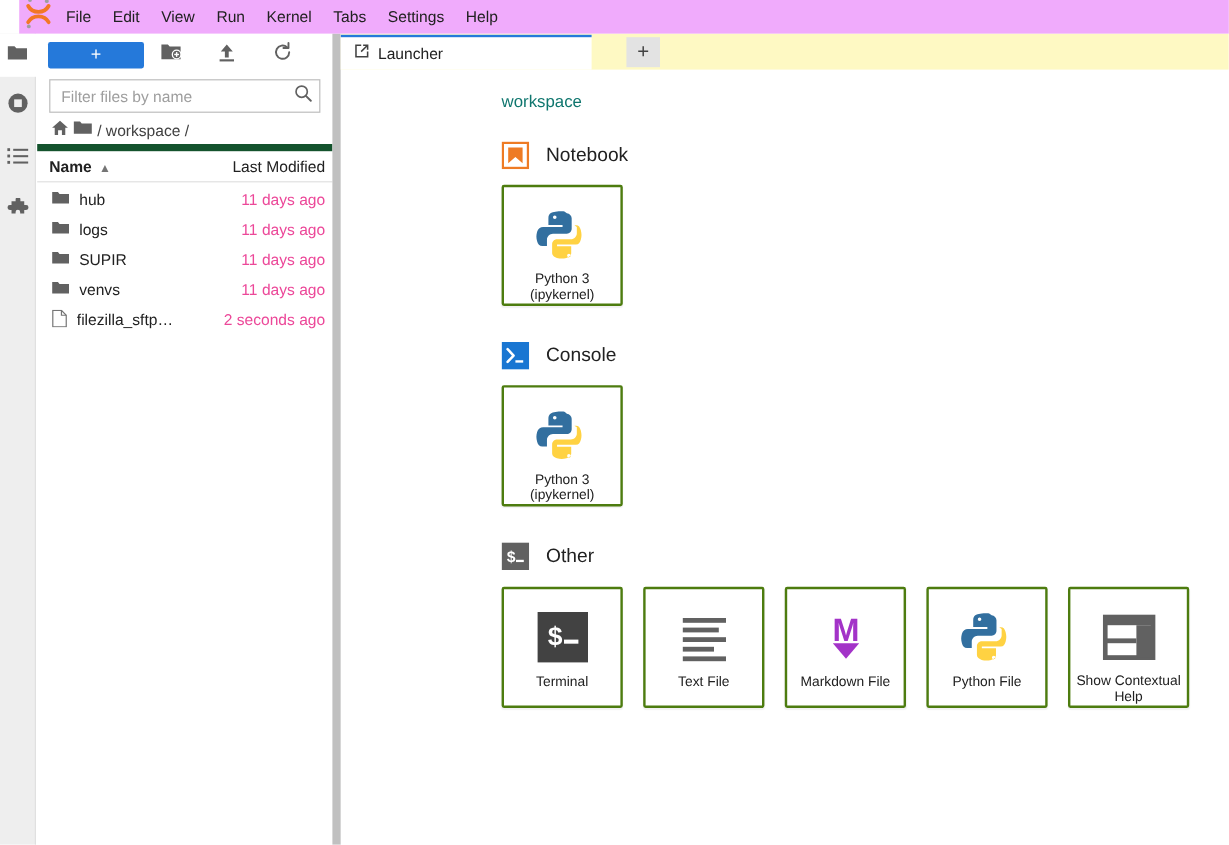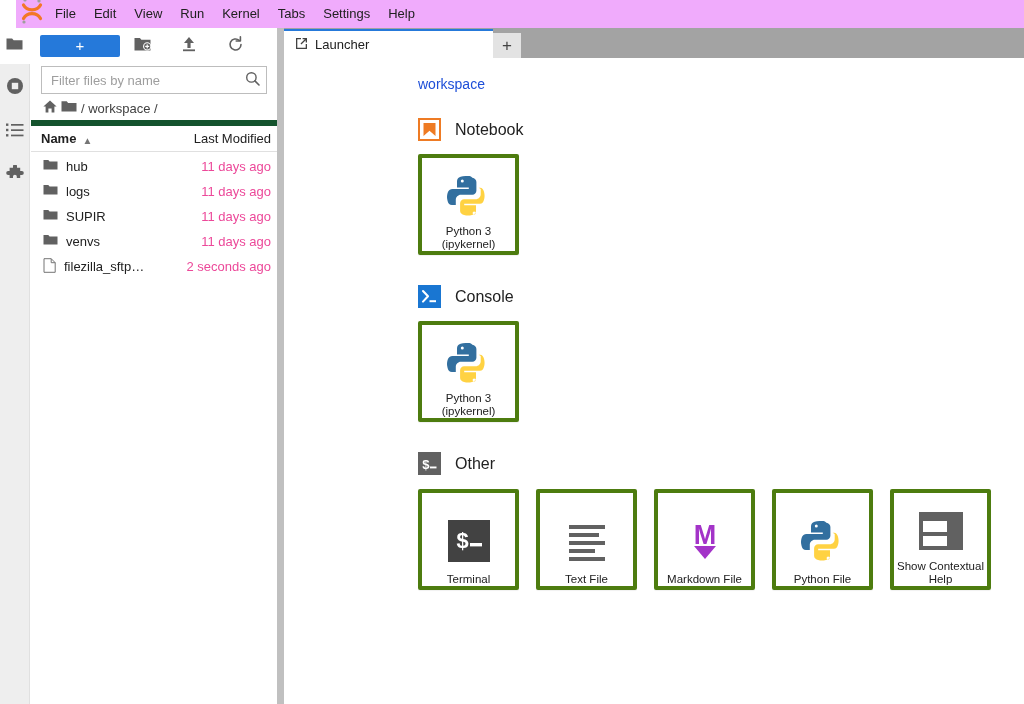--- a/index.html
+++ b/index.html
@@ -104,53 +104,54 @@
     position: absolute; left: 277px; top: 28px; width: 7px; height: 676px;
     background: #c0c0c0;
   }
 
   
   .main {
     position: absolute; left: 284px; top: 28px; width: 740px; height: 676px;
     background: #ffffff;
   }
   .tabbar {
-    height: 30px; background: #a3a3a3; display: flex; align-items: flex-end;
+    height: 30px; background: #fef9c3; display: flex; align-items: center;
     position: relative;
+    gap: 29px;
   }
   .tab {
     height: 29px; min-width: 209px; background: #ffffff;
     border-top: 2px solid #2579da;
     display: flex; align-items: center; gap: 7px;
     padding: 0 12px 0 11px; font-size: 13px; color: #212121;
     cursor: pointer;
   }
   .tab-add {
     width: 28px; height: 25px; background: #e3e3e3;
     display: flex; align-items: center; justify-content: center;
     font-size: 17px; color: #424242; cursor: pointer; margin-bottom: 0;
   }
 
   .launcher {
     height: 646px; overflow: hidden; padding: 18px 0 0 134px;
     position: relative;
   }
-  .ws-label { font-size: 14px; color: #1d4ed8; margin-bottom: 26px; }
+  .ws-label { font-size: 14px; color: #0f766e; margin-bottom: 26px; }
 
   .section-head {
     display: flex; align-items: center; gap: 14px; margin-bottom: 13px;
   }
   .section-title { font-size: 16px; color: #212121; }
 
   .card-row { display: flex; gap: 17px; margin-bottom: 30px; }
   .card {
     width: 101px; height: 101px; background: #ffffff;
-    border: 4px solid #4d7c0f; border-radius: 2px;
+    border: 2px solid #4d7c0f; border-radius: 2px;
     display: flex; flex-direction: column; align-items: center;
-    justify-content: flex-end; cursor: pointer;
+    justify-content: flex-start; cursor: pointer;
     padding-top: 14px;
     box-shadow: 0 1px 1px rgba(0,0,0,0.06);
   }
   .card-icon { width: 52px; height: 52px; display: flex; align-items: center;
                justify-content: center; }
   .card-label {
     margin-top: 6px; font-size: 11.5px; color: #212121; text-align: center;
     line-height: 13px; width: 96px;
   }
   .mb-other { margin-bottom: 14px; }

